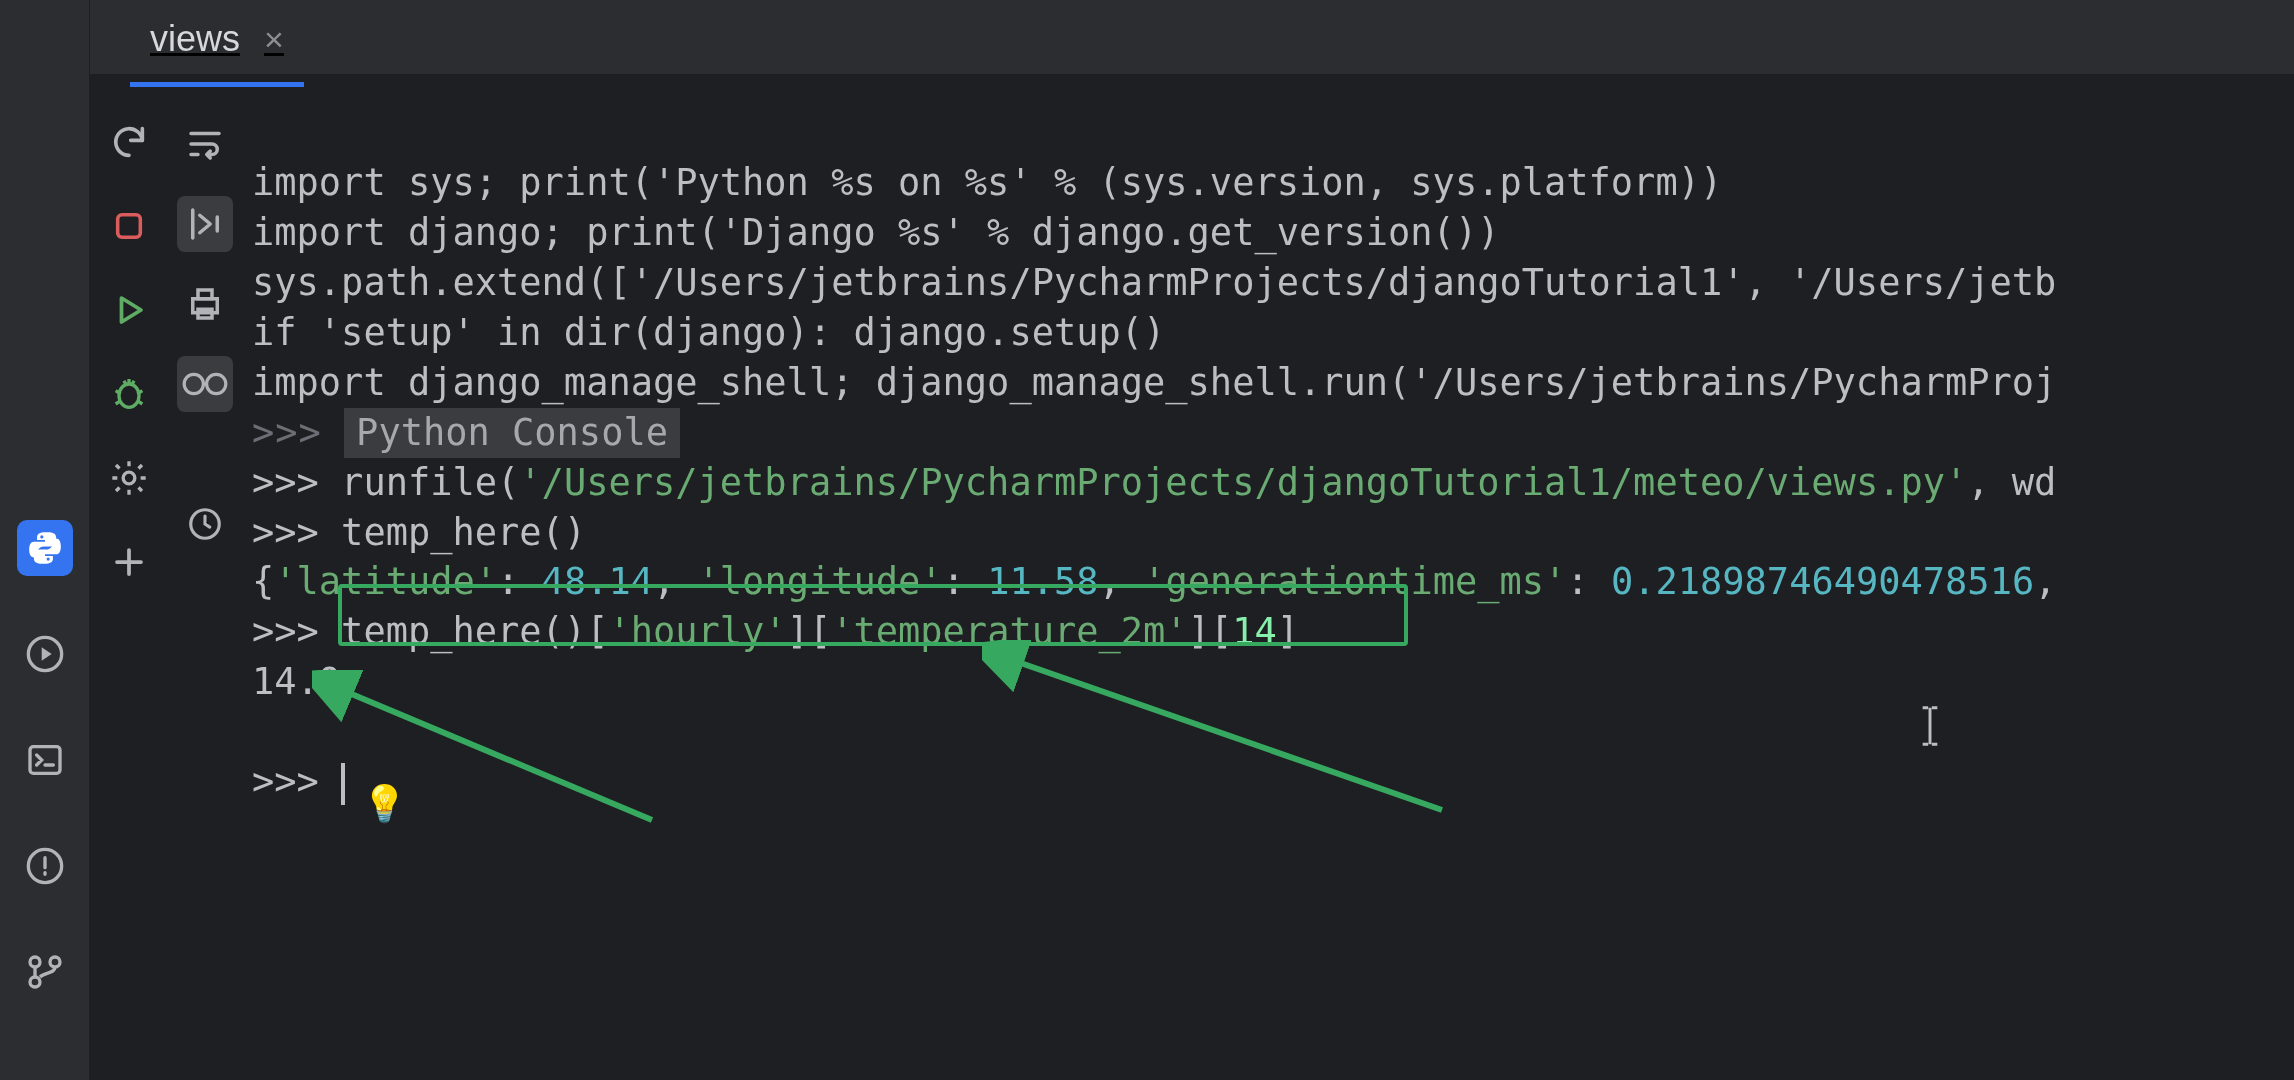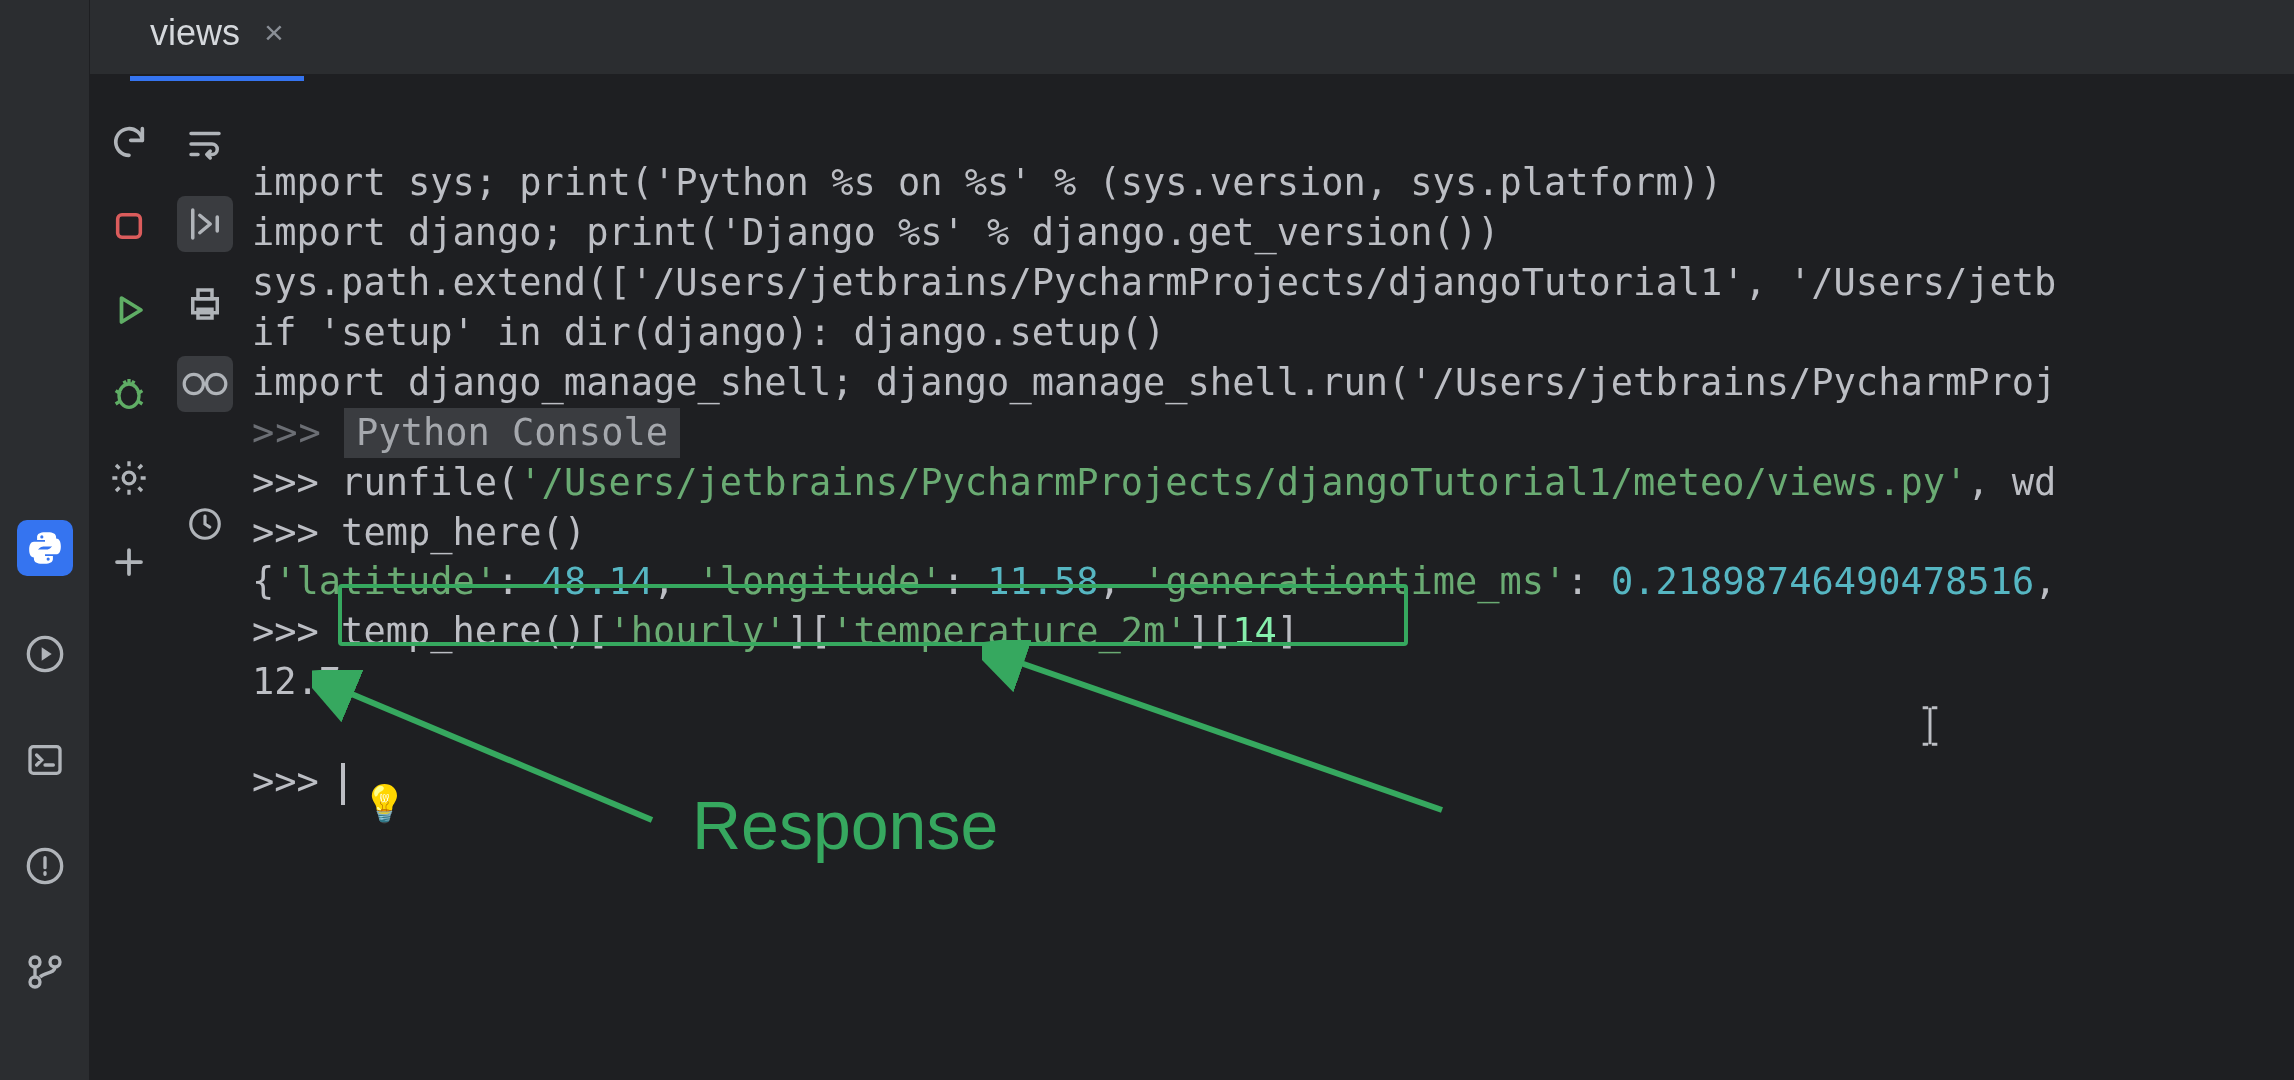--- a/index.html
+++ b/index.html
@@ -33,22 +33,23 @@
   .outer-left-rail .rail-btn.active {
     background: #3574f0;
     color: #fff;
   }
   .tab-bar {
     position: absolute;
     left: 90px; top: 0; right: 0;
     height: 74px;
     background: #2b2d30;
     display: flex;
-    align-items: center;
+    align-items: flex-start;
     padding-left: 40px;
+    text-decoration: underline;
   }
   .tab {
     display: flex;
     align-items: center;
     gap: 24px;
     padding: 18px 20px 22px 20px;
     color: #d5d8dc;
     font-size: 36px;
     border-bottom: 5px solid transparent;
   }
@@ -270,21 +271,21 @@
 <span>import sys; print('Python %s on %s' % (sys.version, sys.platform))</span>
 <span>import django; print('Django %s' % django.get_version())</span>
 <span>sys.path.extend(['/Users/jetbrains/PycharmProjects/djangoTutorial1', '/Users/jetb</span>
 <span>if 'setup' in dir(django): django.setup()</span>
 <span>import django_manage_shell; django_manage_shell.run('/Users/jetbrains/PycharmProj</span>
 <span class="prompt-chevrons">&gt;&gt;&gt;</span> <span class="row-label">Python Console</span>
 <span>&gt;&gt;&gt;</span> <span>runfile(</span><span class="green">'/Users/jetbrains/PycharmProjects/djangoTutorial1/meteo/views.py'</span><span>, wd</span>
 <span>&gt;&gt;&gt;</span> <span>temp_here()</span>
 <span>{</span><span class="green">'latitude'</span>: <span class="cyan">48.14</span>, <span class="green">'longitude'</span>: <span class="cyan">11.58</span>, <span class="green">'generationtime_ms'</span>: <span class="cyan">0.21898746490478516</span>,
 <span>&gt;&gt;&gt;</span> <span>temp_here()[</span><span class="green">'hourly'</span><span>][</span><span class="green">'temperature_2m'</span><span>][</span><span class="blue-num">14</span><span>]</span>
-<span>12.7</span>
+<span>14.9</span>
 
 <span>&gt;&gt;&gt;</span> <span class="line-cursor"></span>
 
     
     <div class="highlight-box" style="left:96px; top:494px; width:1070px; height:62px;"></div>
 
     
     <div class="bulb" style="left:120px; top:690px;">💡</div>
 
     
@@ -306,16 +307,15 @@
     <svg class="arrow" style="left:740px; top:550px;" width="500" height="200" viewBox="0 0 500 200">
       <defs>
           <marker id="ah2" markerWidth="10" markerHeight="10" refX="2" refY="5" orient="auto">
         <path d="M0 0L10 5L0 10z" fill="#36a85f"></path>
           </marker>
         </defs>
       <line x1="460" y1="170" x2="30" y2="20" stroke="#36a85f" stroke-width="6" marker-end="url(#ah2)"></line>
     </svg>
 
     
-    <div class="anno-text" style="left:450px; top:690px;">Response</div>
   </div>
 
 </div>
 
 </body></html>

